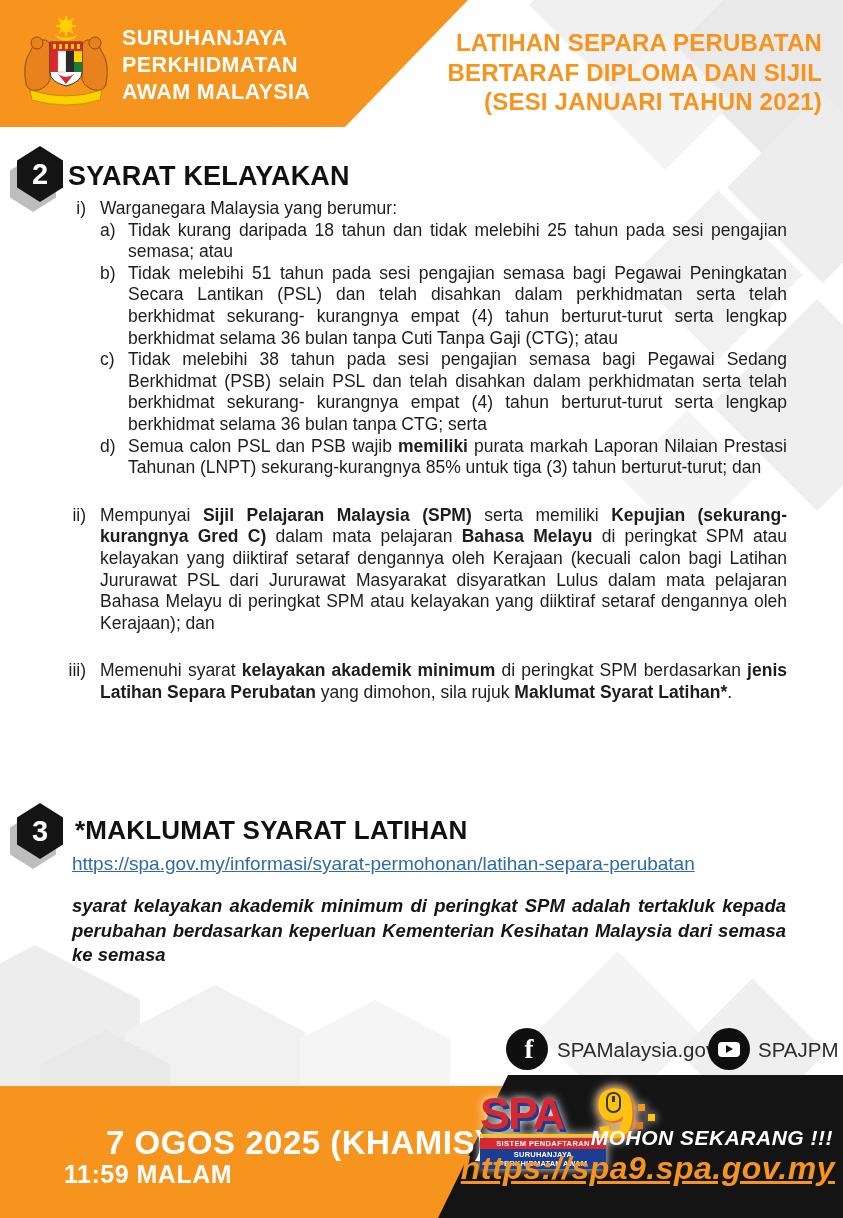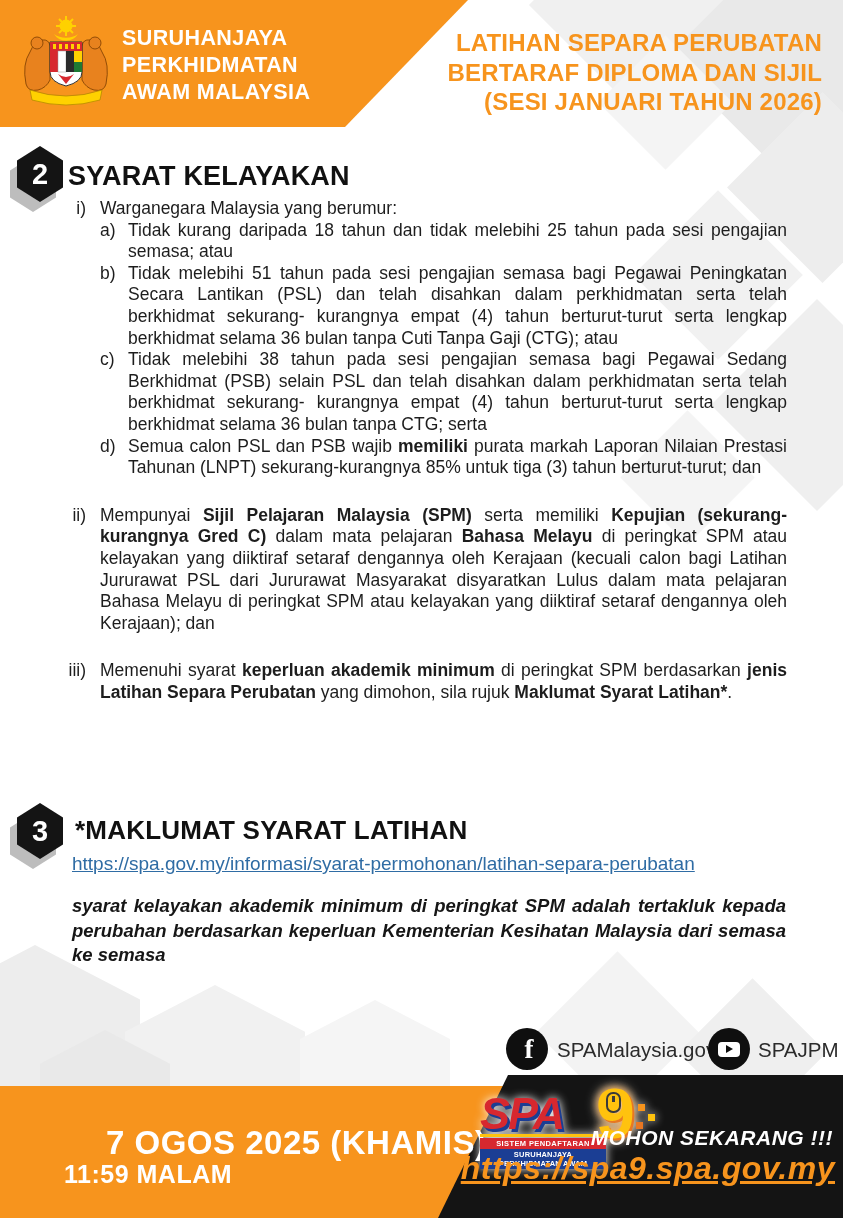--- a/index.html
+++ b/index.html
@@ -75,21 +75,21 @@
     clip-path:polygon(88px 0,100% 0,100% 100%,18px 100%); }
   .closing-label { position:absolute; left:64px; top:1094px; color:#ffffff; font-size:23px; font-weight:400; letter-spacing:1px; }
   .closing-date  { position:absolute; left:64px; top:1124px; color:#ffffff; font-size:33px; font-weight:700; letter-spacing:0.5px;margin-left:42px; }
   .closing-time  { position:absolute; left:64px; top:1160px; color:#ffffff; font-size:25px; font-weight:700; letter-spacing:0.5px; }
 
   .cta { position:absolute; right:10px; top:1126px; color:#ffffff; font-size:21px; font-weight:700; font-style:italic; letter-spacing:0.5px; }
   .apply-url { position:absolute; right:8px; top:1150px; color:#F7941D; font-size:32px; font-weight:700; font-style:italic; letter-spacing:0.5px; }
 
   
   .spa9 { position:absolute; left:478px; top:1086px; width:180px; height:86px; filter:drop-shadow(0 0 5px rgba(255,255,255,0.95)); }
-  .spa9-word { position:absolute; left:2px; top:2px; font-size:45px; font-weight:700; font-style:italic;
+  .spa9-word { position:absolute; left:2px; top:2px; font-size:45px; font-weight:700; 
     color:#D7282F; text-shadow:2.5px 2.5px 0 #1B3E94; letter-spacing:-2px; }
   .spa9-nine { position:absolute; left:118px; top:-12px; font-size:70px; font-weight:700;
     color:#FFC20E; text-shadow:2px 2px 0 #E87722, 0 0 8px #F7941D; }
   .spa9-mouse { position:absolute; left:128px; top:6px; width:15px; height:21px; background:#FFC20E;
     border:2.5px solid #3a3a3a; border-radius:7px; }
   .spa9-mouse::after { content:""; position:absolute; left:4px; top:2px; width:2.5px; height:6px; background:#3a3a3a; }
   .px { position:absolute; width:7px; height:7px; }
   .spa9-bar { position:absolute; left:2px; top:48px; width:126px; height:3px; background:#FFC20E; }
   .spa9-tag1 { position:absolute; left:2px; top:52px; width:126px; background:#D7282F; color:#fff;
     font-size:7.5px; font-weight:700; text-align:center; padding:1px 0; letter-spacing:0.4px; }
@@ -166,21 +166,21 @@
 
   <div class="org-name">
     <div>SURUHANJAYA</div>
     <div>PERKHIDMATAN</div>
     <div>AWAM MALAYSIA</div>
   </div>
 
   <div class="header-title">
     <div>LATIHAN SEPARA PERUBATAN</div>
     <div>BERTARAF DIPLOMA DAN SIJIL</div>
-    <div>(SESI JANUARI TAHUN 2026)</div>
+    <div>(SESI JANUARI TAHUN 2021)</div>
   </div>
 
   <div class="hex-wrap" style="left:10px;top:146px;">
     <div class="hex-shadow"></div>
     <div class="hex">2</div>
   </div>
   <div class="section-heading" style="left:68px;top:161px;">SYARAT KELAYAKAN</div>
 
   <div class="req-list">
 
@@ -207,21 +207,21 @@
       </div>
     </div>
 
     <div class="row lvl1">
       <span class="lbl1">ii)</span>
       <div class="cont just"><span>Mempunyai </span><span style="font-weight: 700;">Sijil Pelajaran Malaysia (SPM)</span><span> serta memiliki </span><span style="font-weight: 700;">Kepujian (sekurang- kurangnya Gred C)</span><span> dalam mata pelajaran </span><span style="font-weight: 700;">Bahasa Melayu</span><span> di peringkat SPM atau kelayakan yang diiktiraf setaraf dengannya oleh Kerajaan (kecuali calon bagi Latihan Jururawat PSL dari Jururawat Masyarakat disyaratkan Lulus dalam mata pelajaran Bahasa Melayu di peringkat SPM atau kelayakan yang diiktiraf setaraf dengannya oleh Kerajaan); dan</span></div>
     </div>
 
     <div class="row lvl1">
       <span class="lbl1">iii)</span>
-      <div class="cont just"><span>Memenuhi syarat </span><span style="font-weight: 700;">keperluan akademik minimum</span><span> di peringkat SPM berdasarkan </span><span style="font-weight: 700;">jenis Latihan Separa Perubatan</span><span> yang dimohon, sila rujuk </span><span style="font-weight: 700;">Maklumat Syarat Latihan*</span><span>.</span></div>
+      <div class="cont just"><span>Memenuhi syarat </span><span style="font-weight: 700;">kelayakan akademik minimum</span><span> di peringkat SPM berdasarkan </span><span style="font-weight: 700;">jenis Latihan Separa Perubatan</span><span> yang dimohon, sila rujuk </span><span style="font-weight: 700;">Maklumat Syarat Latihan*</span><span>.</span></div>
     </div>
   </div>
 
   <div class="hex-wrap" style="left:10px;top:803px;">
     <div class="hex-shadow"></div>
     <div class="hex">3</div>
   </div>
   <div class="section-heading" style="left:75px;top:815px;font-size:26px;text-align:center;">*MAKLUMAT SYARAT LATIHAN</div>
 
   <a class="link-line" href="#">https://spa.gov.my/informasi/syarat-permohonan/latihan-separa-perubatan</a>

